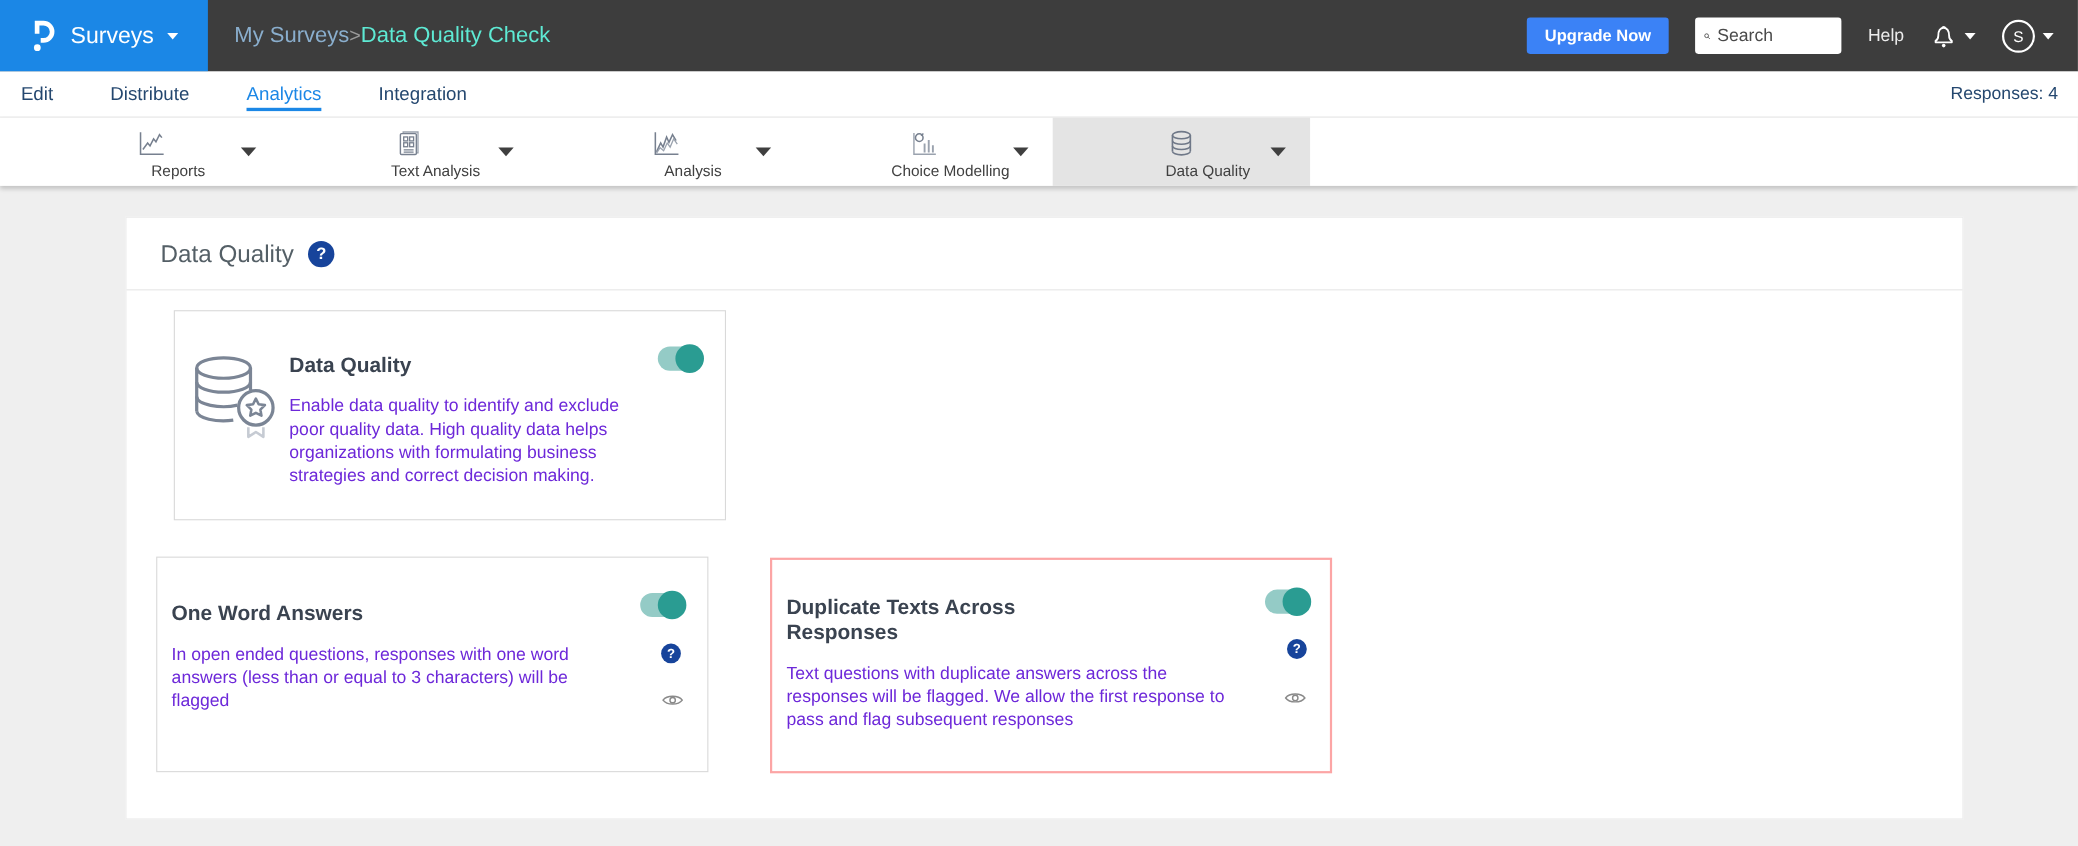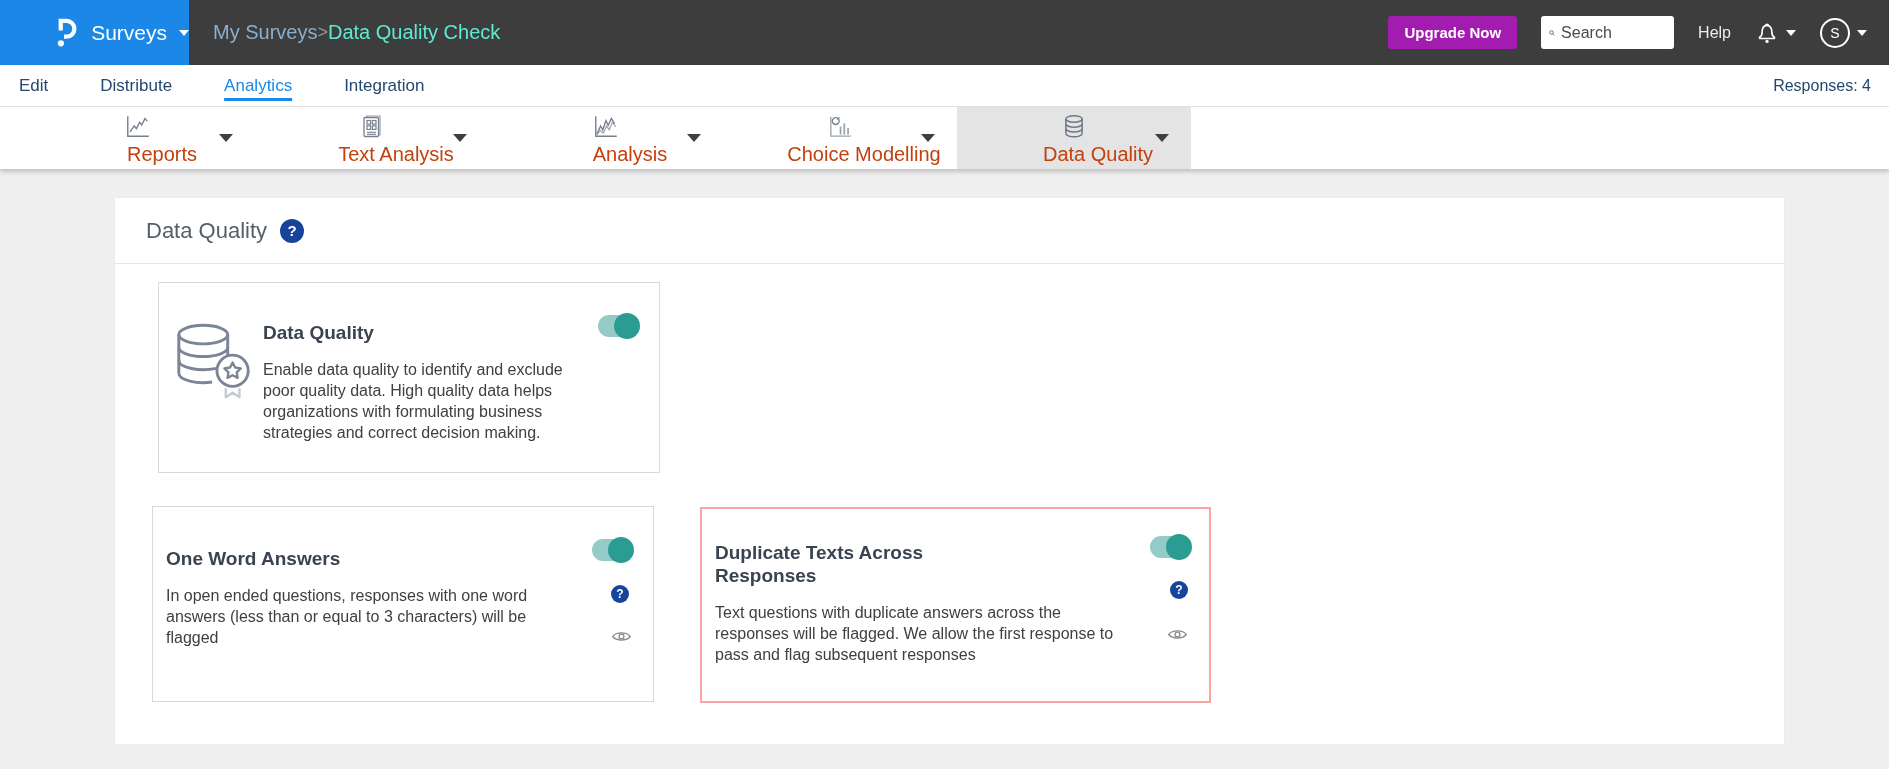--- a/index.html
+++ b/index.html
@@ -3,32 +3,32 @@
 <meta charset="utf-8">
 <style>
   * { margin:0; padding:0; box-sizing:border-box; }
   html,body { width:1889px; height:769px; overflow:hidden;
     font-family:"Liberation Sans", sans-serif; background:#efefef; }
 
   
   .topbar { position:absolute; left:0; top:0; width:1889px; height:65px;
     background:#3d3d3d; display:flex; align-items:center; }
   .brand { width:189px; height:65px; background:#1b87e6; display:flex;
-    align-items:center; justify-content:flex-end; gap:12px; cursor:pointer; }
+    align-items:center; justify-content:center; gap:12px; cursor:pointer; }
   .brand-name { color:#fff; font-size:21px; }
   .caret { width:0; height:0; border-left:6px solid transparent;
     border-right:6px solid transparent; border-top:7px solid currentColor; display:inline-block; }
   .caret.sm { border-left-width:5px; border-right-width:5px; border-top-width:6px; }
   .brand .caret { color:#fff; }
   .crumbs { display:flex; align-items:center; margin-left:24px; font-size:20px; }
   .crumb-link { color:#8aaecd; cursor:pointer; }
   .crumb-sep { color:#9a9a9a; font-size:18px; }
   .crumb-current { color:#5eead4; }
   .top-right { margin-left:auto; display:flex; align-items:center; gap:24px; padding-right:22px; }
-  .upgrade-btn { background:#a21caf; color:#fff; border:none; border-radius:3px;
+  .upgrade-btn { background:#3b82f6; color:#fff; border:none; border-radius:3px;
     font-size:15px; font-weight:bold; padding:8px 16px; height:33px; cursor:pointer;
     font-family:"Liberation Sans", sans-serif; }
   .searchbox { background:#fff; border-radius:3px; width:133px; height:33px;
     display:flex; align-items:center; padding:0 8px; gap:6px; }
   .searchbox input { border:none; outline:none; width:105px; font-size:16px;
     color:#3a3a3a; font-family:"Liberation Sans", sans-serif; }
   .searchbox input::placeholder { color:#4a4a4a; opacity:1; }
   .help-link { color:#ececec; font-size:16px; cursor:pointer; }
   .bell-wrap, .avatar-wrap { display:flex; align-items:center; gap:7px; cursor:pointer; color:#fff; }
   .avatar { width:30px; height:30px; border:2px solid #fff; border-radius:50%;
@@ -42,49 +42,49 @@
     text-decoration-thickness:3px; text-underline-offset:7px; }
   .responses { margin-left:auto; font-size:16px; color:#24476f; }
 
   
   .subnav { position:absolute; left:0; top:107px; width:1889px; height:62px; background:#fff;
     box-shadow:0 3px 4px rgba(0,0,0,.18); display:flex; padding-left:21px; z-index:2; }
   .stab { width:234px; height:62px; position:relative; display:flex; flex-direction:column;
     align-items:center; justify-content:center; cursor:pointer; }
   .stab.active { background:#e4e4e4; }
   .stab .ico { height:30px; display:flex; align-items:flex-end; }
-  .stab .lbl { font-size:20px; color:#c2410c; margin-top:3px;padding-left:48px; }
+  .stab .lbl { font-size:14px; color:#404040; margin-top:3px;padding-left:48px; }
   .stab .caret { color:#3f3f3f; position:absolute; right:22px; top:27px;
     border-left-width:7px; border-right-width:7px; border-top-width:8px; }
 
   
   .panel { position:absolute; left:114px; top:197px; width:1671px; height:548px;
     background:#fff; border:1px solid #ececec; }
   .panel-head { height:66px; display:flex; align-items:center; padding-left:31px;
     border-bottom:1px solid #e6e6e6; }
   .panel-title { font-size:22px; color:#545f66; }
   .q-badge { display:inline-flex; align-items:center; justify-content:center;
     background:#17449b; color:#fff; border-radius:50%; font-weight:bold; cursor:pointer; }
   .q-badge.lg { width:24px; height:24px; font-size:15px; margin-left:13px; }
   .q-badge.smq { width:18px; height:18px; font-size:12px; }
 
   .card { position:absolute; background:#fff; border:1px solid #d9d9d9; }
   .feature-card { left:43px; top:84px; width:502px; height:191px;
     display:flex; padding:38px 20px 0 12px; }
   .feature-icon { width:92px; flex:0 0 92px; margin-top:-2px; }
   .card-title { font-size:19px; font-weight:bold; color:#3a4350; line-height:23px; }
-  .card-desc { font-size:16px; color:#404040; line-height:21px; margin-top:15px; }
+  .card-desc { font-size:16px; color:#6d28d9; line-height:21px; margin-top:15px; }
   .feature-card .card-desc { width:334px; }
   .toggle { position:absolute; top:32px; right:21px; width:40px; height:22px;
     background:#94cbc6; border-radius:11px; cursor:pointer; }
   .toggle .knob { position:absolute; right:-2px; top:-2px; width:26px; height:26px;
     border-radius:50%; background:#2a9c92; }
 
   .rule-card { width:502px; height:196px; padding:40px 20px 0 13px; }
-  .card-oneword { left:37px; top:308px; }
+  .card-oneword { left:27px; top:308px; }
   .card-dup { left:585px; top:309px; border:2px solid #fca5a5; padding:32px 20px 0 13px;
     height:196px; width:511px; }
   .card-dup .card-title { max-width:280px; }
   .card-oneword .card-desc { width:404px; }
   .card-dup .card-desc { width:424px; }
   .rule-card .q-badge { position:absolute; right:24px; top:78px; }
   .card-dup .q-badge { right:21px; top:72px; }
   .eye-btn { position:absolute; right:21px; top:122px; cursor:pointer; }
   .card-dup .eye-btn { top:118px; }
   .card-dup .toggle { top:27px; right:19px; }

